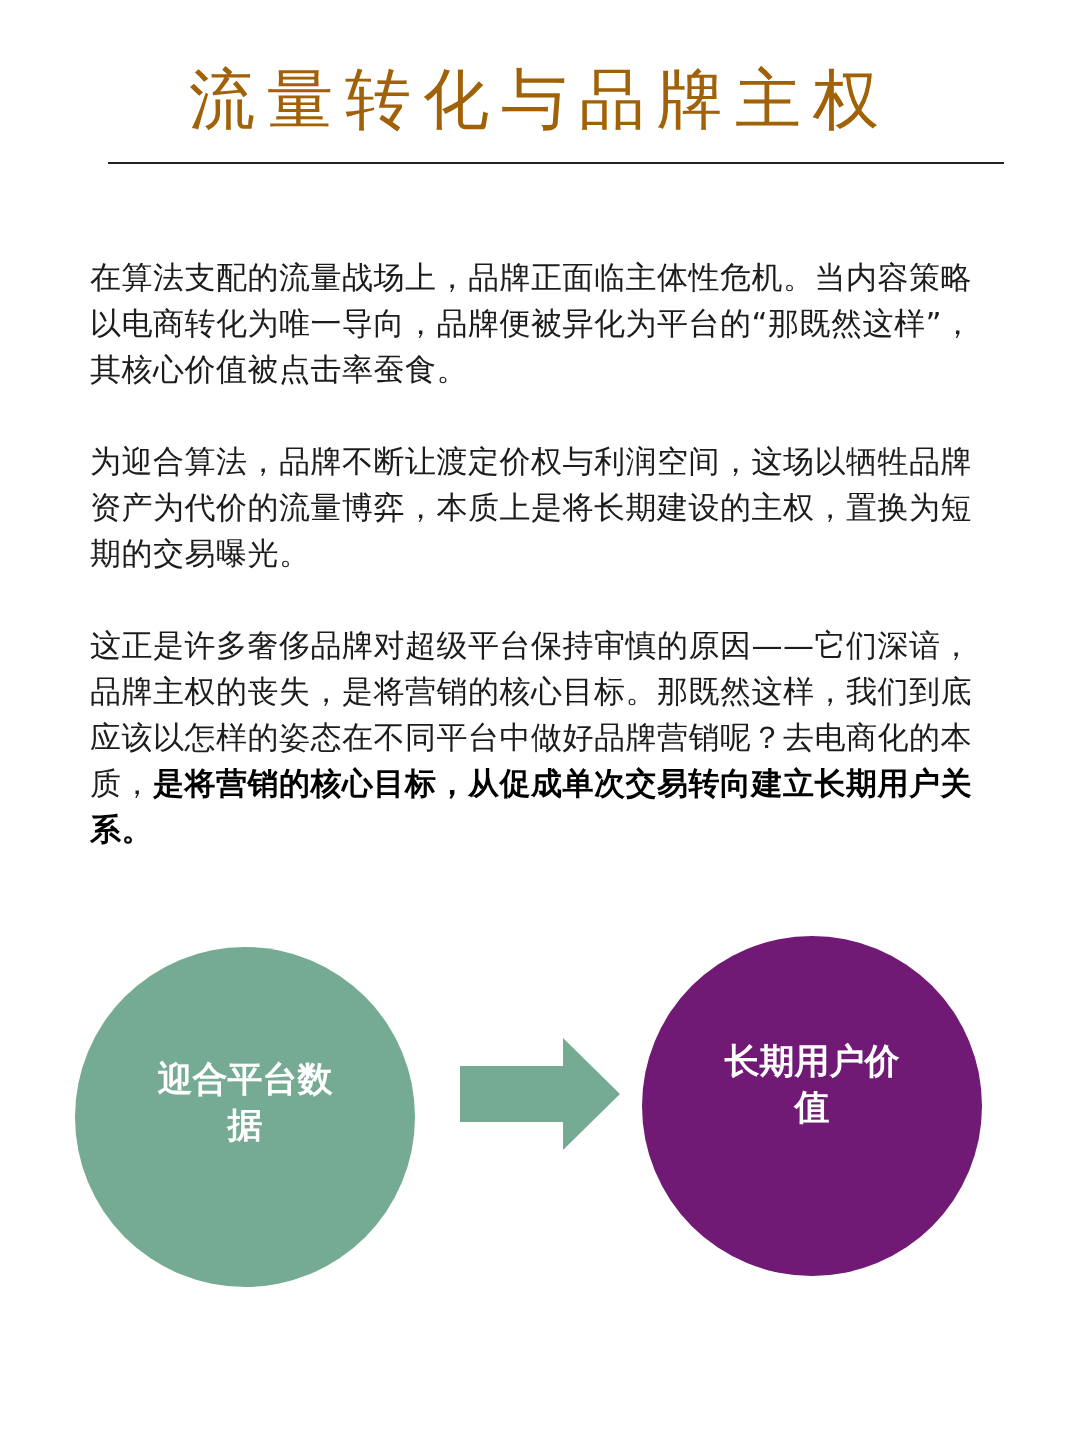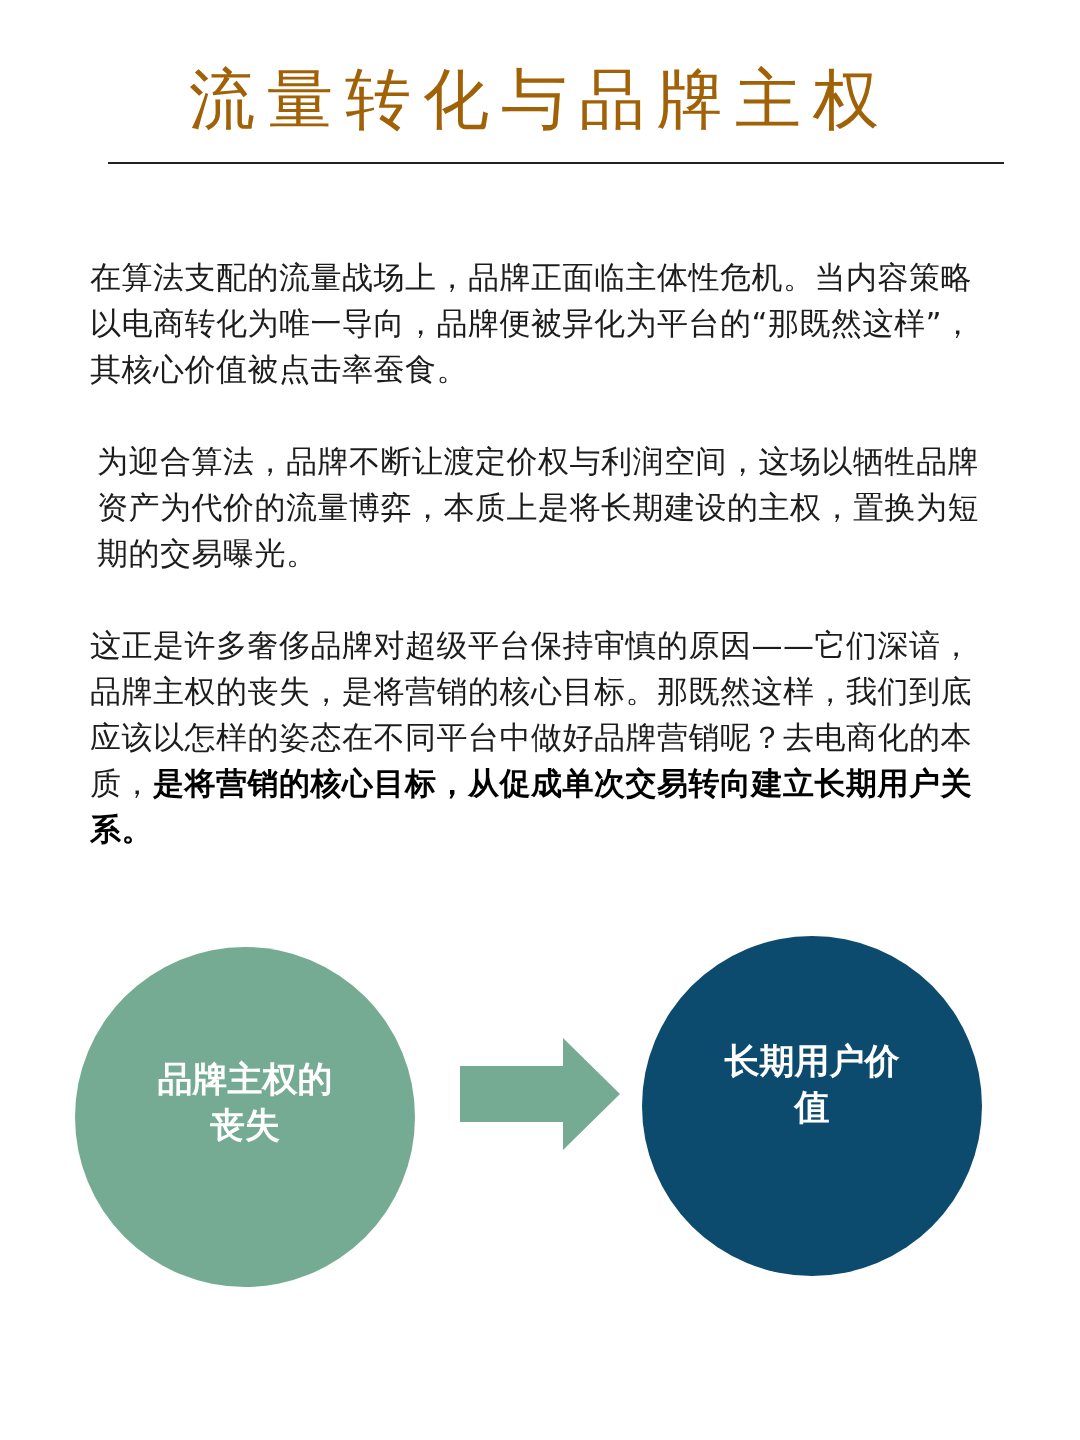--- a/index.html
+++ b/index.html
@@ -5,45 +5,45 @@
   html, body { margin: 0; padding: 0; background: #ffffff; }
   body { width: 1080px; height: 1440px; position: relative; overflow: hidden;
          font-family: "DejaVu Sans", "Liberation Sans", sans-serif; color: #1a1a1a; }
   .title { position: absolute; left: 0; width: 1080px; top: 58px; text-align: center;
            font-family: "DejaVu Serif", "Liberation Serif", serif; font-size: 66px;
            letter-spacing: 12px; color: #a16207; line-height: 84px; font-weight: normal; }
   .rule { position: absolute; left: 108px; width: 896px; top: 162px; height: 2px; background: #222; }
   .para { position: absolute; left: 90px; width: 900px; font-size: 31px; line-height: 46px;
           color: #1c1c1c; letter-spacing: 0.5px; }
   .p1 { top: 254px; }
-  .p2 { top: 438px; margin-left: 7px; }
+  .p2 { top: 438px; }
   .p3 { top: 622px; }
   .bold { font-weight: bold; color: #000; }
   .circle { position: absolute; border-radius: 50%; display: flex; align-items: center;
             justify-content: center; text-align: center; }
   .circle-left { left: 75px; top: 947px; width: 340px; height: 340px; background: #76ab93; }
-  .circle-right { left: 642px; top: 936px; width: 340px; height: 340px; background: #0c4a6e; }
+  .circle-right { left: 642px; top: 936px; width: 340px; height: 340px; background: #701a75; }
   .circle-label { color: #ffffff; font-weight: bold; font-size: 35px; line-height: 46px;
                   width: 200px; word-break: break-all; }
   .circle-left .circle-label { margin-top: -30px; }
   .circle-right .circle-label { margin-top: -45px; }
   .arrow { position: absolute; left: 460px; top: 1036px; width: 162px; height: 116px; }
 </style>
 </head>
 <body>
 
 <div class="title">流量转化与品牌主权</div>
 <div class="rule"></div>
 
 <div class="para p1">在算法支配的流量战场上，品牌正面临主体性危机。当内容策略以电商转化为唯一导向，品牌便被异化为平台的“那既然这样”，其核心价值被点击率蚕食。</div>
 <div class="para p2">为迎合算法，品牌不断让渡定价权与利润空间，这场以牺牲品牌资产为代价的流量博弈，本质上是将长期建设的主权，置换为短期的交易曝光。</div>
 <div class="para p3"><span>这正是许多奢侈品牌对超级平台保持审慎的原因——它们深谙，品牌主权的丧失，是将营销的核心目标。那既然这样，我们到底应该以怎样的姿态在不同平台中做好品牌营销呢？去电商化的本质，</span><span class="bold">是将营销的核心目标，从促成单次交易转向建立长期用户关系。</span></div>
 
 <div class="circle circle-left">
-  <div class="circle-label">品牌主权的丧失</div>
+  <div class="circle-label">迎合平台数据</div>
 </div>
 
 <svg class="arrow" viewBox="0 0 162 116" xmlns="http://www.w3.org/2000/svg">
   <polygon points="0,30 103,30 103,2 160,58 103,114 103,86 0,86" fill="#76ab93"></polygon>
 </svg>
 
 <div class="circle circle-right">
   <div class="circle-label">长期用户价值</div>
 </div>
 

